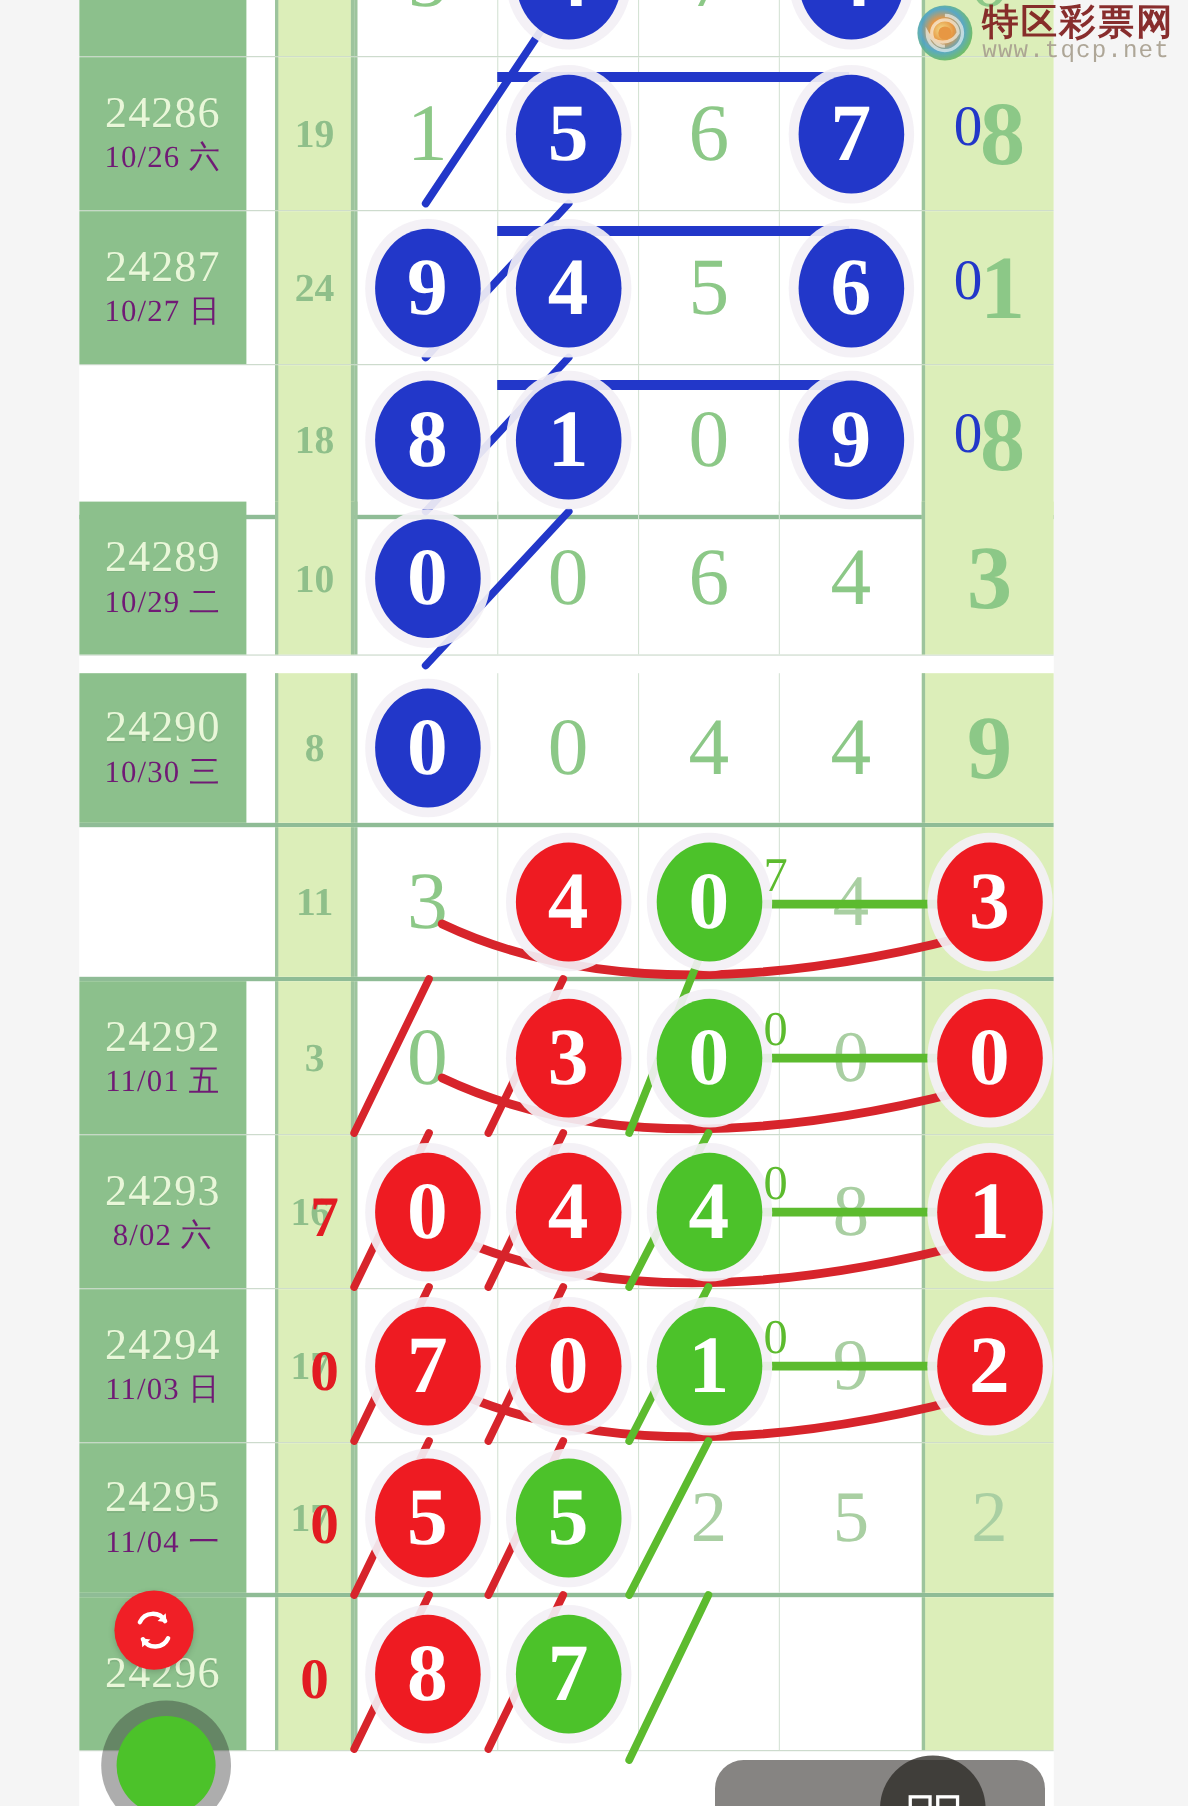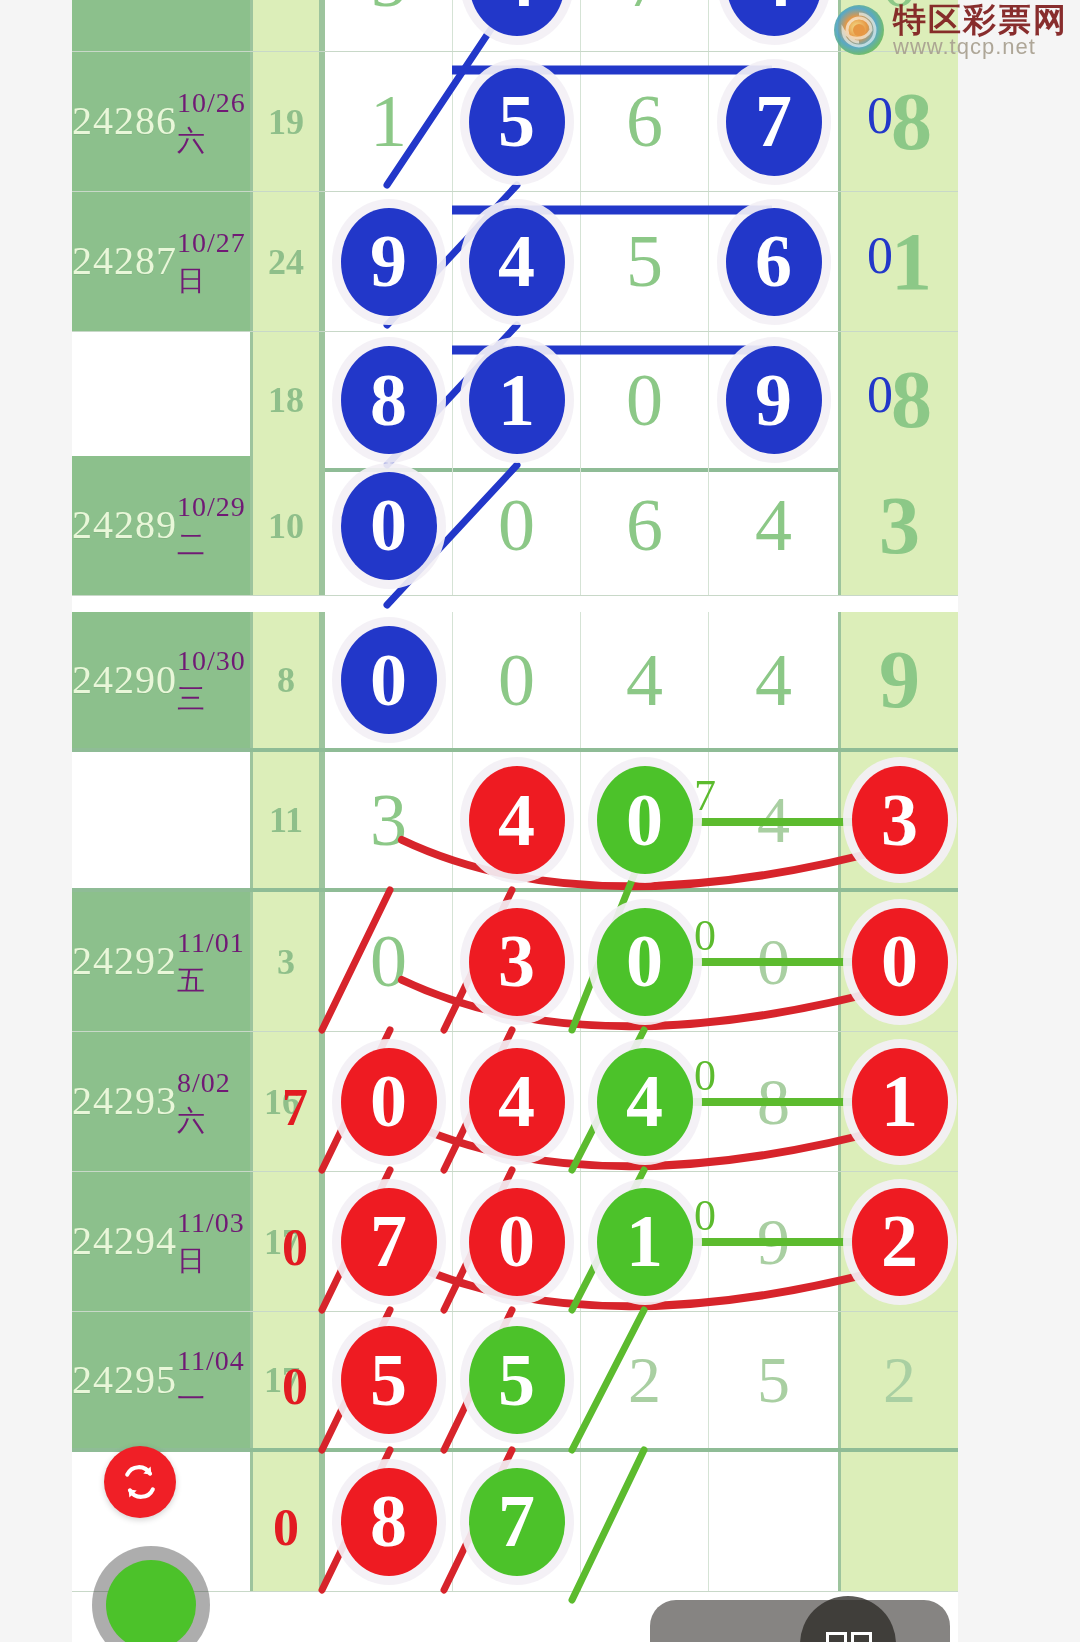--- a/index.html
+++ b/index.html
@@ -23,21 +23,21 @@
     box-sizing:border-box;
     border-bottom:1px solid #c8d8c8;
   }
   .row.thick{border-bottom:4px solid #8fbc96;}
   .cell{
     position:absolute;top:0;bottom:0;
     box-sizing:border-box;
     display:flex;align-items:center;justify-content:center;
   }
   
-  .c-issue{left:0;   width:178px; background:#8cc08c; flex-direction:row;}
+  .c-issue{left:0;   width:152px; background:#8cc08c; flex-direction:column;}
   .c-sum  {left:178px;width:72px; background:#dceeb9; border-left:3px solid #9dc49d;border-right:3px solid #9dc49d;}
   .c-d0   {left:250px;width:130px;}
   .c-d1   {left:380px;width:128px;}
   .c-d2   {left:508px;width:128px;}
   .c-d3   {left:636px;width:130px;}
   .c-d4   {left:766px;width:120px;background:#dceeb9;border-left:3px solid #9dc49d;}
   .c-d1,.c-d2,.c-d3{border-left:1px solid #d5e3d5;}
   .c-d0{border-left:3px solid #9dc49d;}
 
   .issue-no{
@@ -83,21 +83,21 @@
   #links{position:absolute;left:0;top:0;width:886px;height:1642px;z-index:3;pointer-events:none;}
 
   
   #watermark{
     position:absolute;right:12px;top:2px;z-index:20;
     display:flex;align-items:center;gap:6px;opacity:.92;
   }
   #wm-text{display:flex;flex-direction:column;line-height:1;}
   .wm-cn{font-size:33px;font-weight:bold;color:#7f1d1d;letter-spacing:2px;
          font-family:"DejaVu Sans", sans-serif;}
-  .wm-url{font-size:22px;color:#a8a090;font-family:Liberation Sans, sans-serif;letter-spacing:1px;}
+  .wm-url{font-size:22px;color:#a8a090;font-family:Liberation Mono, monospace;letter-spacing:1px;}
 
   
   #refresh-fab{
     position:absolute;left:104px;top:1446px;width:72px;height:72px;border-radius:50%;
     background:#f01f26;display:flex;align-items:center;justify-content:center;z-index:30;
     box-shadow:0 2px 6px rgba(0,0,0,.18);
   }
   #green-fab{
     position:absolute;left:106px;top:1560px;width:90px;height:90px;border-radius:50%;
     background:#4cc22a;z-index:25;box-shadow:0 0 0 14px rgba(40,40,40,.38);
@@ -403,20 +403,23 @@
           <span class="digit-dim">2</span>
         </div>
         <div class="cell c-d3">
           <span class="digit-dim">5</span>
         </div>
         <div class="cell c-d4">
           <span class="digit-dim">2</span>
         </div>
       </div>
       <div class="row" style="position: absolute; top: 1452px;">
+        <div class="cell c-issue">
+          <div class="issue-no">24296</div>
+        </div>
         <div class="cell c-sum">
           <div class="sum-inner">
             <span class="sum-over" style="margin-left: 0px;">0</span>
           </div>
         </div>
         <div class="cell c-d0">
           <div class="ball red">8</div>
         </div>
         <div class="cell c-d1">
           <div class="ball green">7</div>

